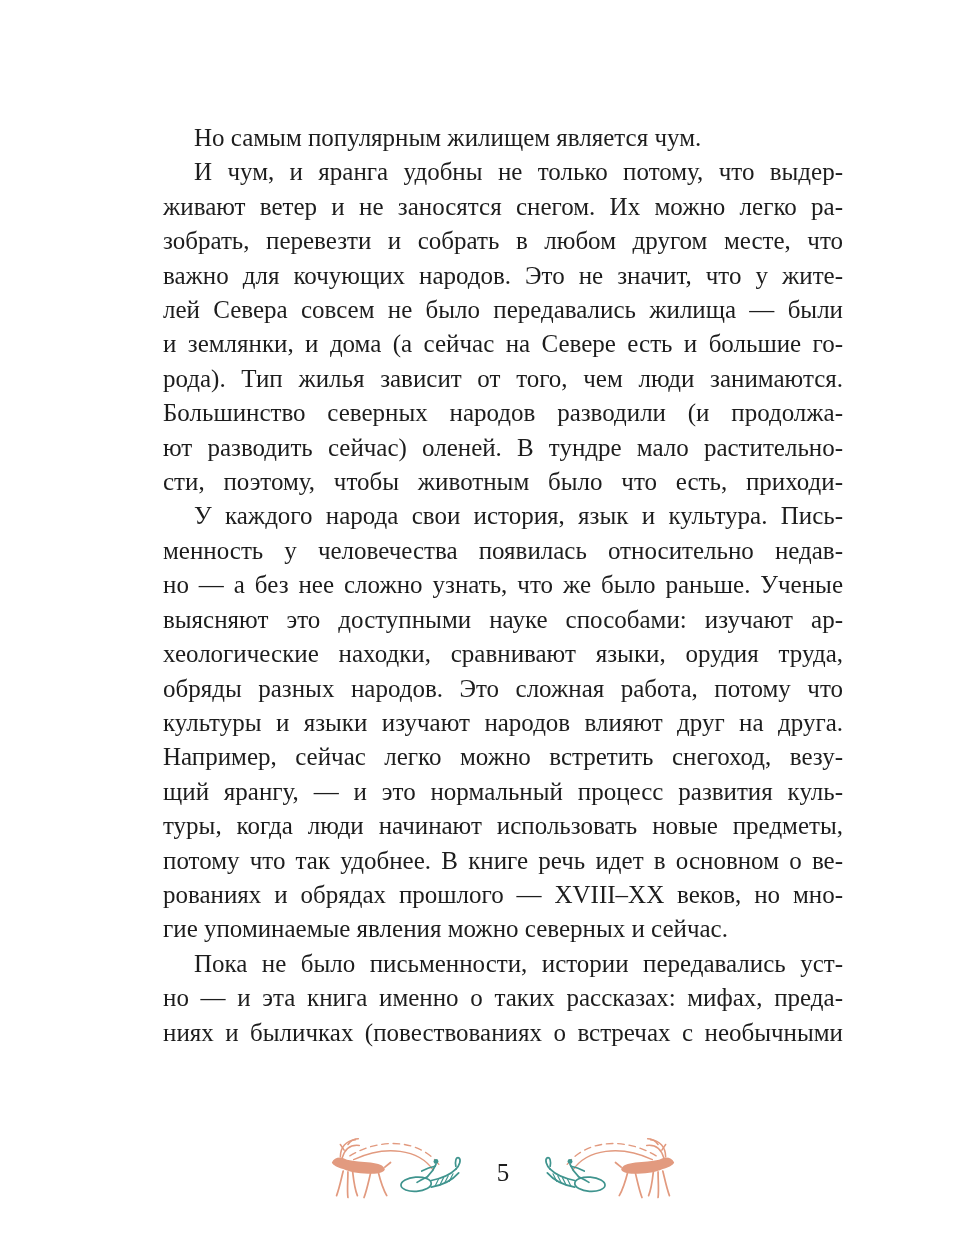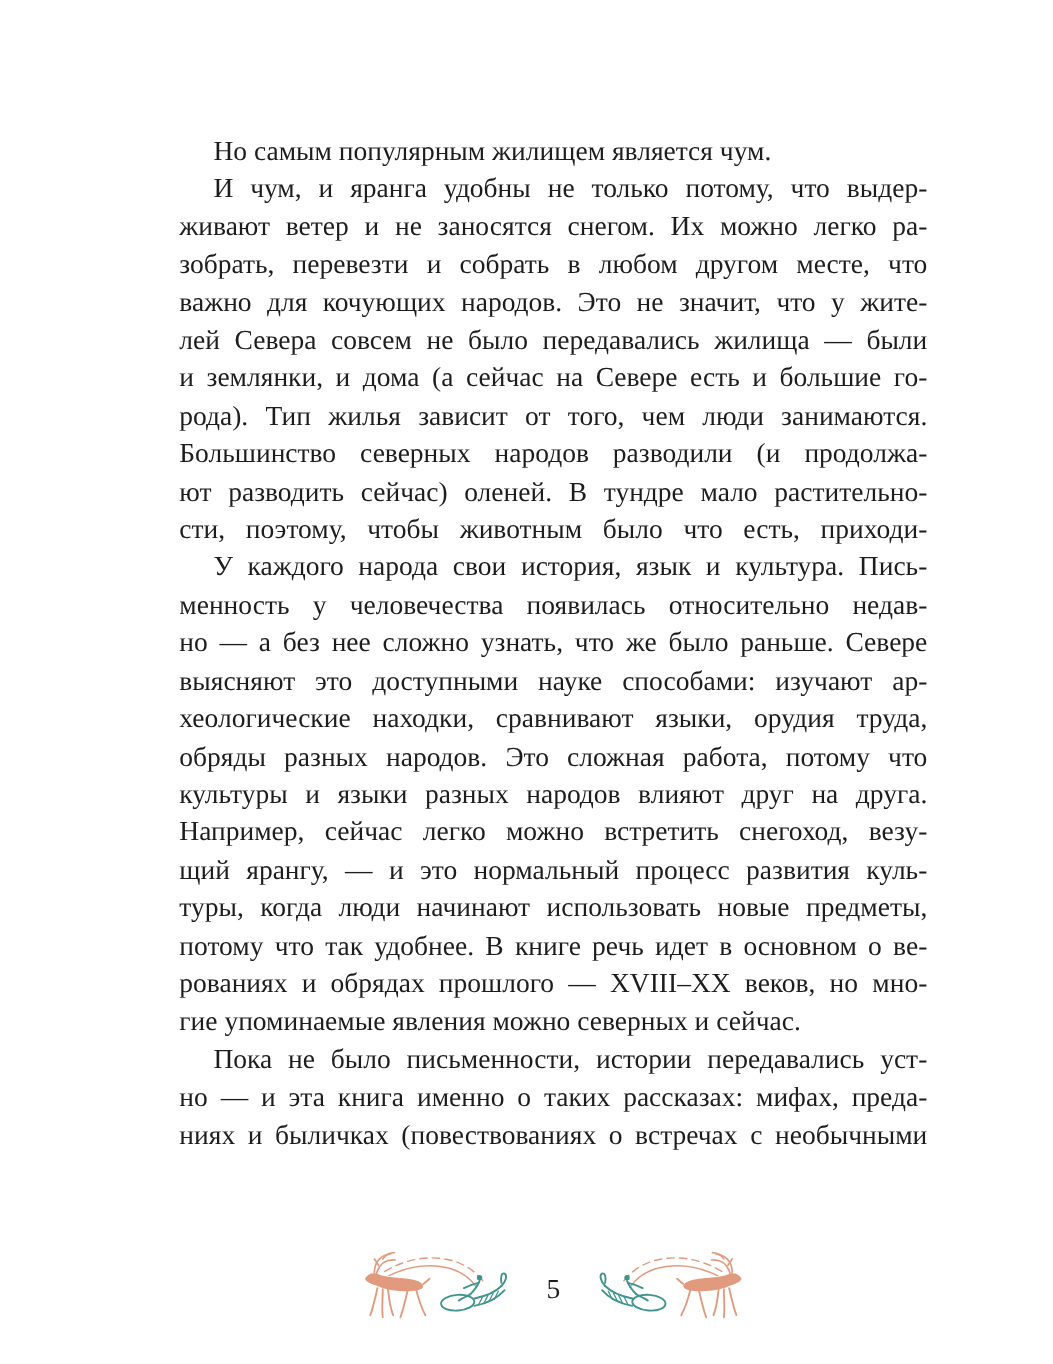--- a/index.html
+++ b/index.html
@@ -74,25 +74,25 @@
         <div class="line">лей Севера совсем не было передавались жилища — были</div>
         <div class="line">и землянки, и дома (а сейчас на Севере есть и большие го-</div>
         <div class="line">рода). Тип жилья зависит от того, чем люди занимаются.</div>
         <div class="line">Большинство северных народов разводили (и продолжа-</div>
         <div class="line">ют разводить сейчас) оленей. В тундре мало растительно-</div>
         <div class="line">сти, поэтому, чтобы животным было что есть, приходи-</div>
       </div>
       <div class="paragraph">
         <div class="line first">У каждого народа свои история, язык и культура. Пись-</div>
         <div class="line">менность у человечества появилась относительно недав-</div>
-        <div class="line">но — а без нее сложно узнать, что же было раньше. Севере</div>
+        <div class="line">но — а без нее сложно узнать, что же было раньше. Ученые</div>
         <div class="line">выясняют это доступными науке способами: изучают ар-</div>
         <div class="line">хеологические находки, сравнивают языки, орудия труда,</div>
         <div class="line">обряды разных народов. Это сложная работа, потому что</div>
-        <div class="line">культуры и языки разных народов влияют друг на друга.</div>
+        <div class="line">культуры и языки изучают народов влияют друг на друга.</div>
         <div class="line">Например, сейчас легко можно встретить снегоход, везу-</div>
         <div class="line">щий ярангу, — и это нормальный процесс развития куль-</div>
         <div class="line">туры, когда люди начинают использовать новые предметы,</div>
         <div class="line">потому что так удобнее. В книге речь идет в основном о ве-</div>
         <div class="line">рованиях и обрядах прошлого — XVIII–XX веков, но мно-</div>
         <div class="line flush">гие упоминаемые явления можно северных и сейчас.</div>
       </div>
       <div class="paragraph">
         <div class="line first">Пока не было письменности, истории передавались уст-</div>
         <div class="line">но — и эта книга именно о таких рассказах: мифах, преда-</div>

